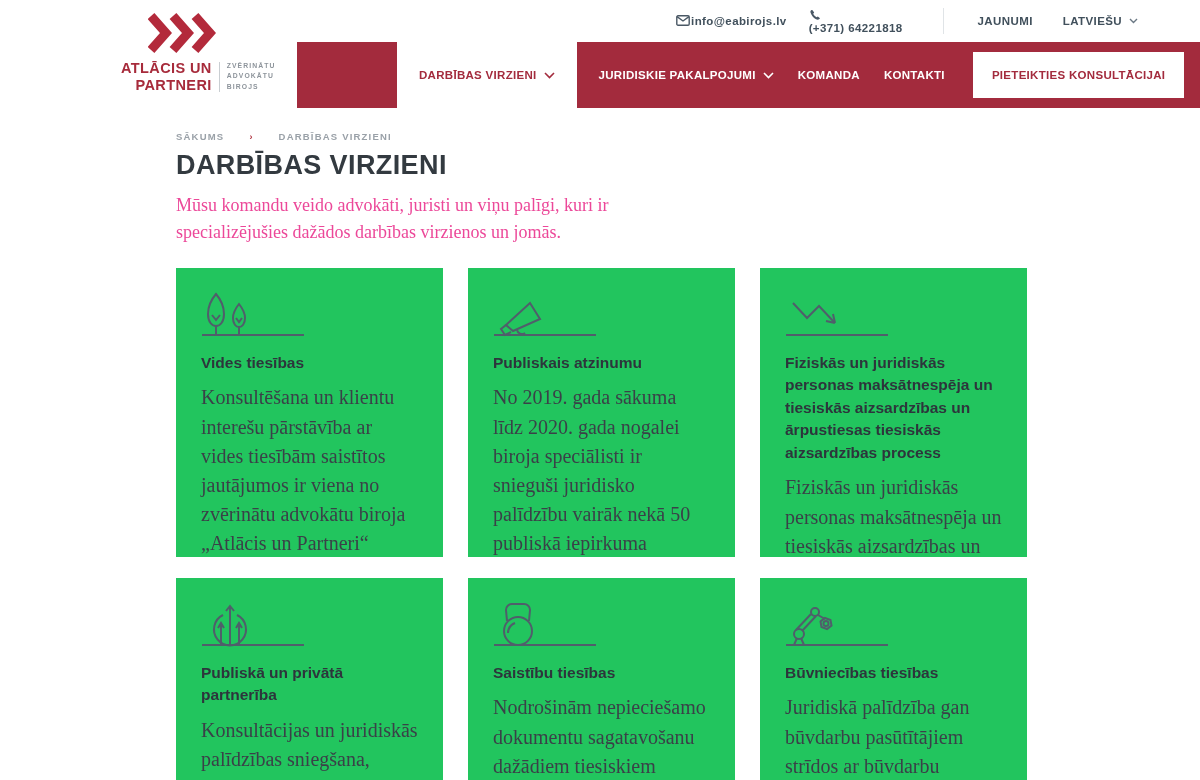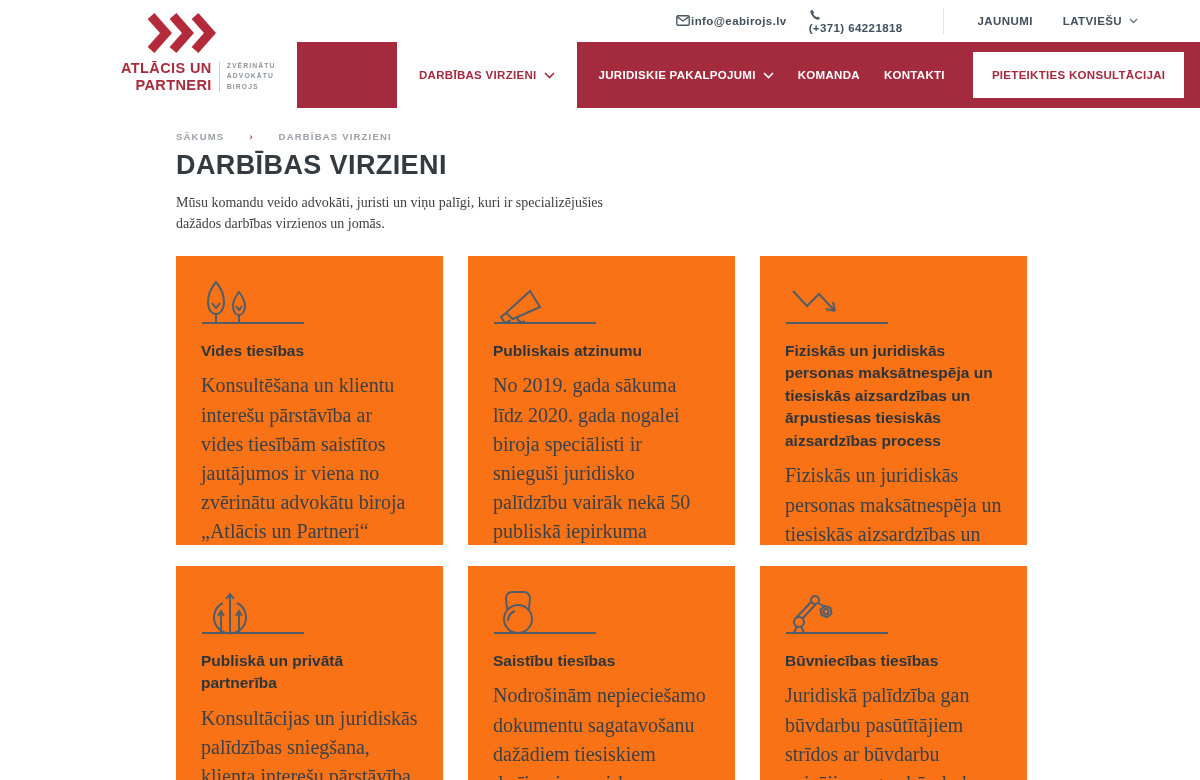--- a/index.html
+++ b/index.html
@@ -104,35 +104,35 @@
   .breadcrumb .bc-home { cursor:pointer; }
   h1.page-title {
     margin:8px 0 11px;
     font-size:27px;
     font-weight:700;
     letter-spacing:.4px;
     color:#333a40;
   }
   .intro {
     font-family:"Liberation Serif", serif;
-    font-size:14px;
+    font-size:18px;
     line-height:1.5;
-    color:#404040;
+    color:#ec4899;
     width:460px;
   }
   
   .grid {
     margin-top:22px;
     display:grid;
     grid-template-columns:repeat(3, 267px);
     grid-template-rows:289px 232px;
     gap:21px 25px;
   }
   .card {
-    background:#f97316;
+    background:#22c55e;
     padding:23px 25px 0;
     overflow:hidden;
     cursor:pointer;
   }
   .card svg.cicon { display:block; }
   .card-title {
     margin:13px 0 9px;
     font-size:15.5px;
     font-weight:700;
     line-height:1.45;

